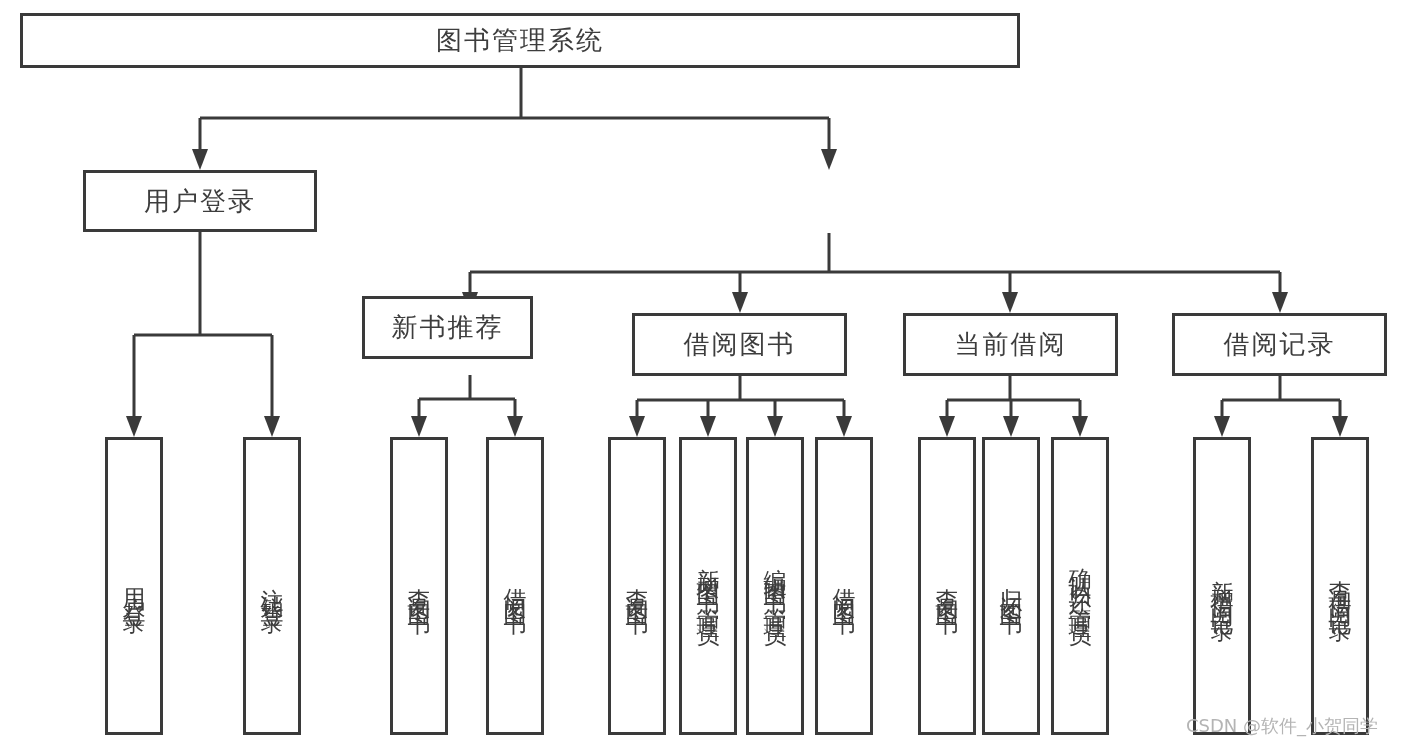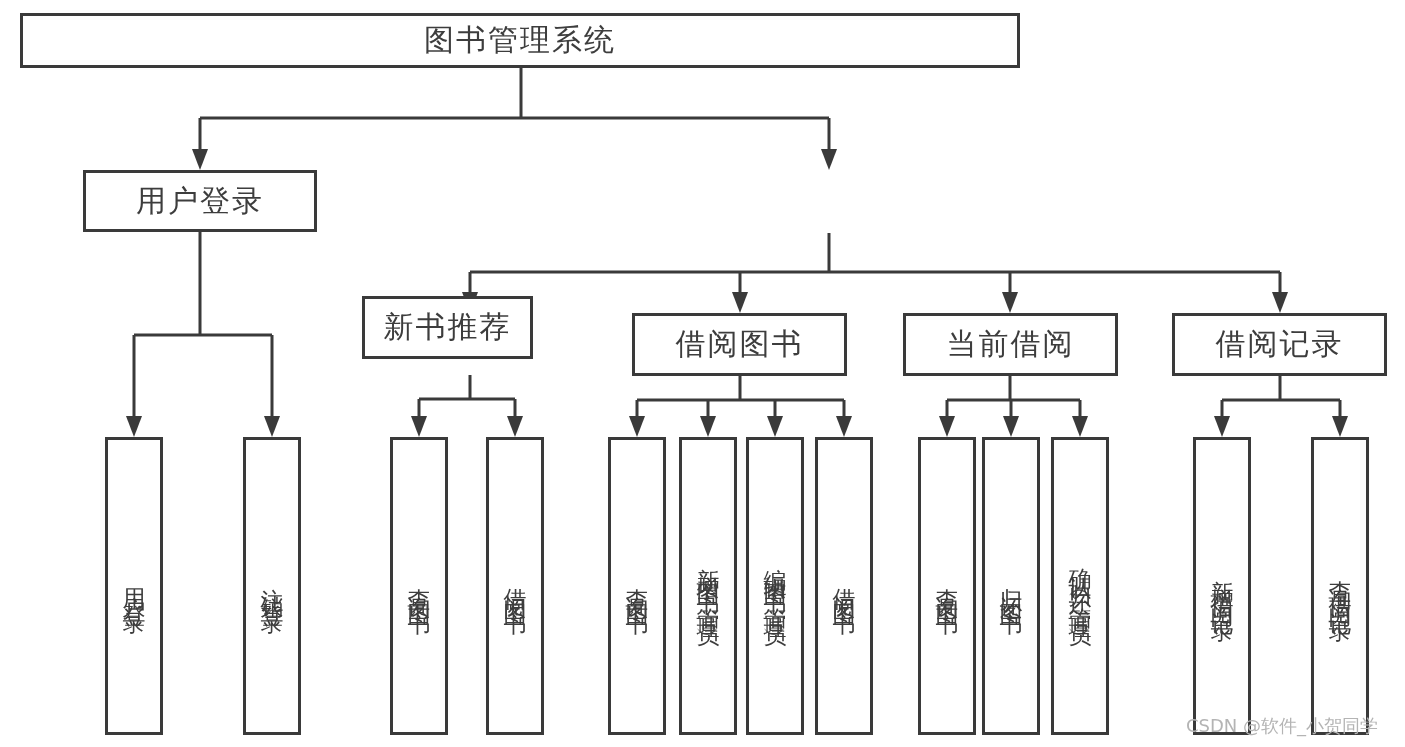--- a/index.html
+++ b/index.html
@@ -17,21 +17,21 @@
   .canvas{position:absolute;inset:0;width:1405px;height:747px;}
   svg.connectors{position:absolute;inset:0;pointer-events:none;}
   svg.connectors path{stroke:var(--line);stroke-width:3;fill:none;}
   svg.connectors polygon{fill:var(--line);stroke:none;}
   .node{
     position:absolute;box-sizing:border-box;
     border:3px solid var(--line);background:var(--bg);
     display:flex;align-items:center;justify-content:center;
     color:var(--text);
   }
-  .hbox{font-size:30px;letter-spacing:2px;white-space:nowrap;}
+  .hbox{font-size:26px;letter-spacing:2px;white-space:nowrap;}
   .vbox{
     writing-mode:vertical-rl;
     font-size:23px;letter-spacing:8px;line-height:1;
     white-space:nowrap;
   }
   .watermark{
     position:absolute;left:1186px;top:714px;z-index:10;
     font-size:18px;color:var(--wm);white-space:nowrap;
   }
 </style>

